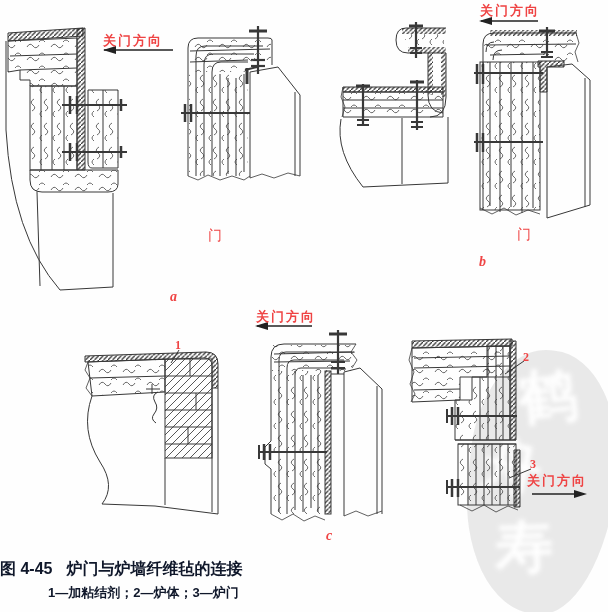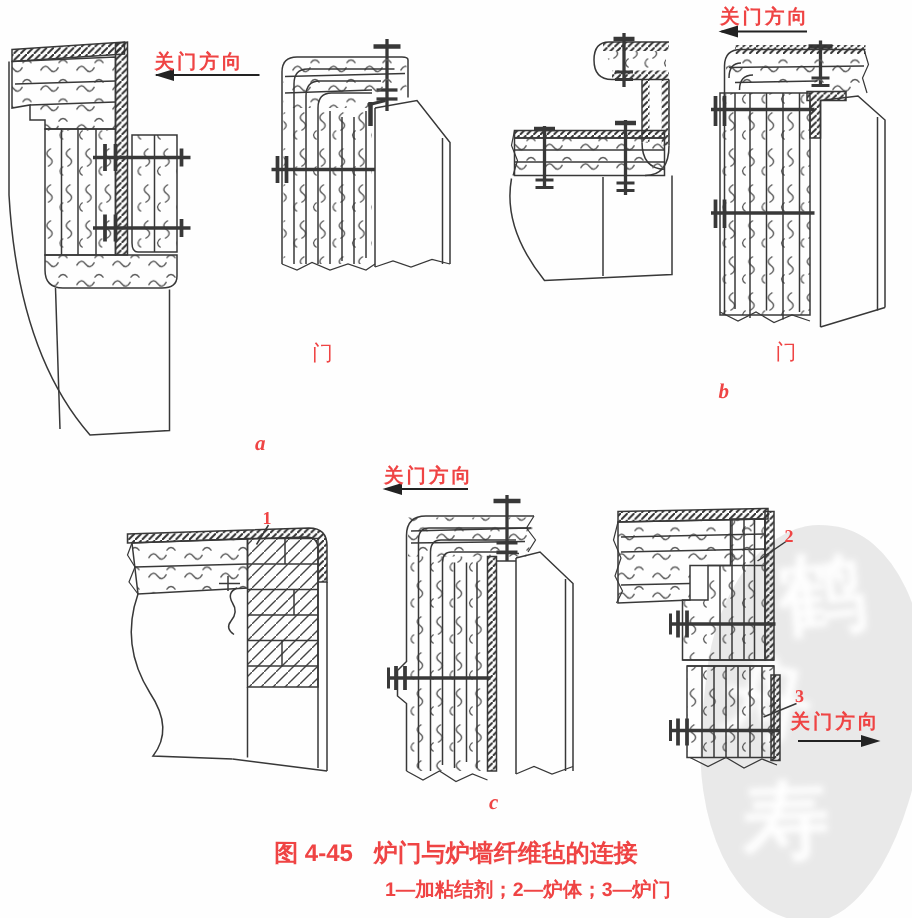--- a/index.html
+++ b/index.html
@@ -4,21 +4,21 @@
 <style>
   html,body{margin:0;padding:0;background:#fff;}
   #page{position:relative;width:608px;height:612px;background:#fefefe;overflow:hidden;
         font-family:"Liberation Sans","DejaVu Sans",sans-serif;color:#222;}
   svg{position:absolute;left:0;top:0;z-index:2;}
   .lbl{position:absolute;z-index:3;white-space:nowrap;color:#ef4444;}
   .dir{font-size:13px;font-weight:600;letter-spacing:2px;}
   .door{font-size:14px;font-weight:500;}
   .sub{font-family:"Liberation Serif","DejaVu Serif",serif;font-style:italic;font-size:14px;font-weight:600;}
   .num{font-size:12px;font-weight:600;font-family:"Liberation Serif",serif;}
-  .caption{position:absolute;left:0;width:608px;text-align:center;z-index:3;color:#ef4444;}
+  .caption{position:absolute;left:0;width:608px;z-index:3;color:#0f172a;}
   #cap-title{top:559px;font-size:16px;font-weight:bold;}
   #cap-title .gap{display:inline-block;width:14px;}
   #cap-legend{top:584px;font-size:13px;font-weight:600;padding-left:48px;}
   #watermark{position:absolute;left:468px;top:350px;width:148px;height:264px;z-index:1;
              transform:rotate(6deg);background:#e2e2e2;opacity:.72;
              border-radius:48% 52% 45% 55% / 42% 48% 55% 50%;}
   .wm-g{position:absolute;color:#fff;font-size:58px;font-weight:bold;filter:blur(2px);
         font-family:"DejaVu Serif",serif;}
 </style>
 </head>

